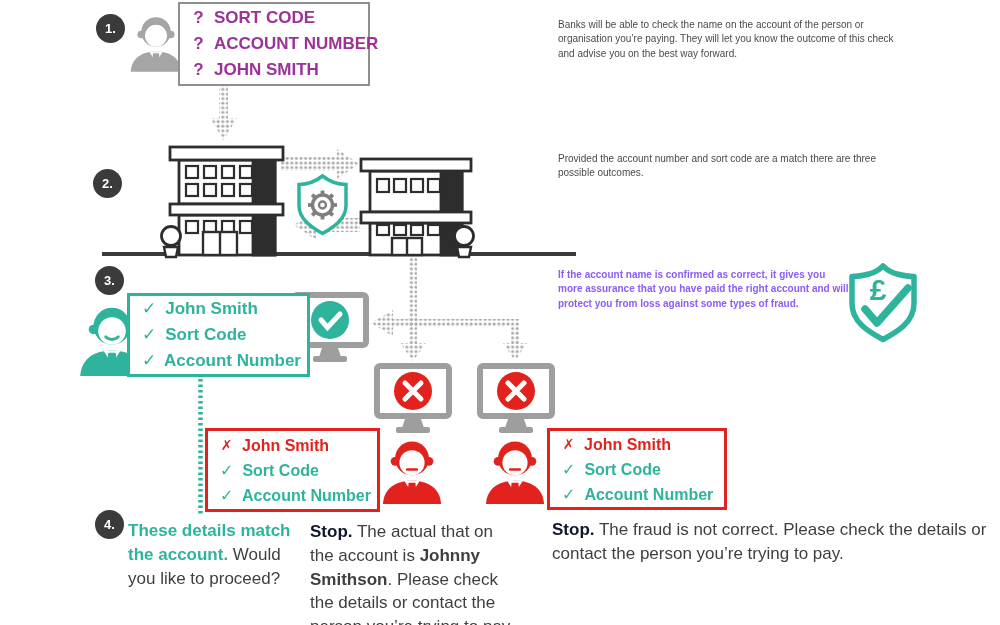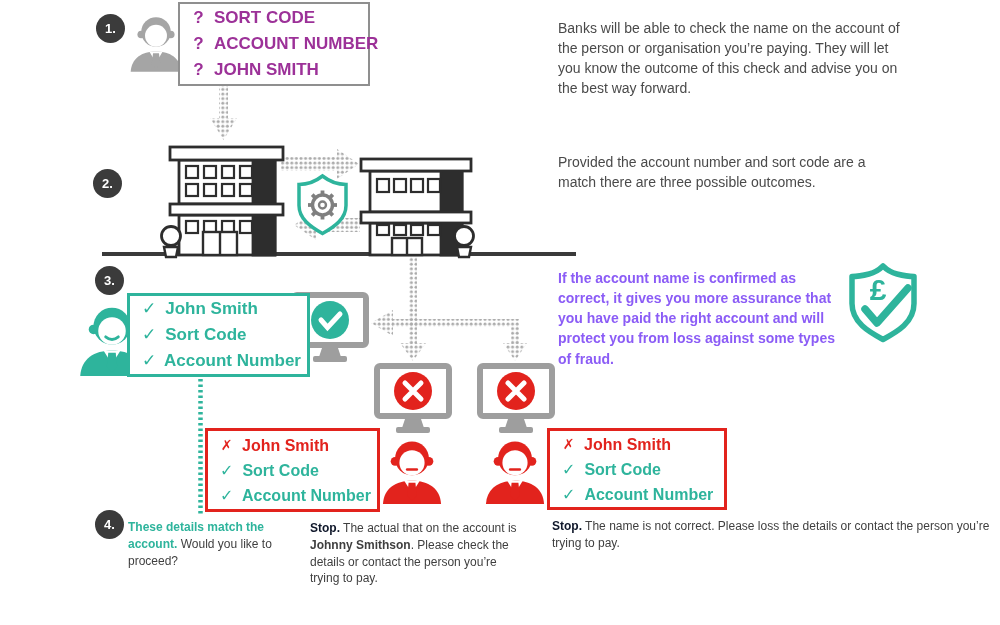--- a/index.html
+++ b/index.html
@@ -20,23 +20,23 @@
   .query-box{border:2px solid #8f8f8f;color:#9c3198;font-size:17px;}
   .query-box .ic{color:#9c3198;}
   .match-box{border:3px solid #2eb49c;color:#2eb49c;font-size:17px;}
   .match-box .ic{color:#2eb49c;}
   .mismatch-box{border:3px solid #e2231d;font-size:16px;}
   .mismatch-box .irow{line-height:25px;}
   .row-bad{color:#e2231d;}  .row-bad .ic{color:#e2231d;font-size:14px;}
   .row-good{color:#2eb49c;} .row-good .ic{color:#2eb49c;}
 
   
-  .para{position:absolute;color:#4a4a4a;font-size:14px;line-height:1.44;}
+  .para{position:absolute;color:#4a4a4a;font-size:10px;line-height:1.44;}
   .para-bold{font-weight:bold;color:#8b5cf6;}
-  .small-para{position:absolute;color:#3f3f3f;font-size:12px;line-height:1.4;}
+  .small-para{position:absolute;color:#3f3f3f;font-size:17px;line-height:1.4;}
   .hl{color:#2eb49c;font-weight:bold;}
   .stop{color:#0f172a;font-weight:bold;}
   b{font-weight:bold;}
 
   .person{position:absolute;overflow:visible;}
   .person-gray{color:#a5a5a5;}
   .person-teal{color:#2eb49c;}
   .person-red{color:#e2231d;}
   .mouth{fill:none;stroke:currentColor;stroke-width:2.6;stroke-linecap:round;}
 </style>
@@ -282,16 +282,16 @@
 
   <div class="small-para" style="left:128px;top:519px;width:178px;">
     <span class="hl">These details match the account.</span><span> Would you like to proceed?</span>
   </div>
 
   <div class="small-para" style="left:310px;top:520px;width:207px;">
     <span class="stop">Stop.</span><span> The actual that on the account is </span><b>Johnny Smithson</b><span>. Please check the details or contact the person you’re trying to pay.</span>
   </div>
 
   <div class="small-para" style="left:552px;top:518px;width:445px;">
-    <span class="stop">Stop.</span><span> The name is not correct. Please loss the details or contact the person you’re trying to pay.</span>
+    <span class="stop">Stop.</span><span> The fraud is not correct. Please check the details or contact the person you’re trying to pay.</span>
   </div>
 
 </div>
 
 </body></html>

